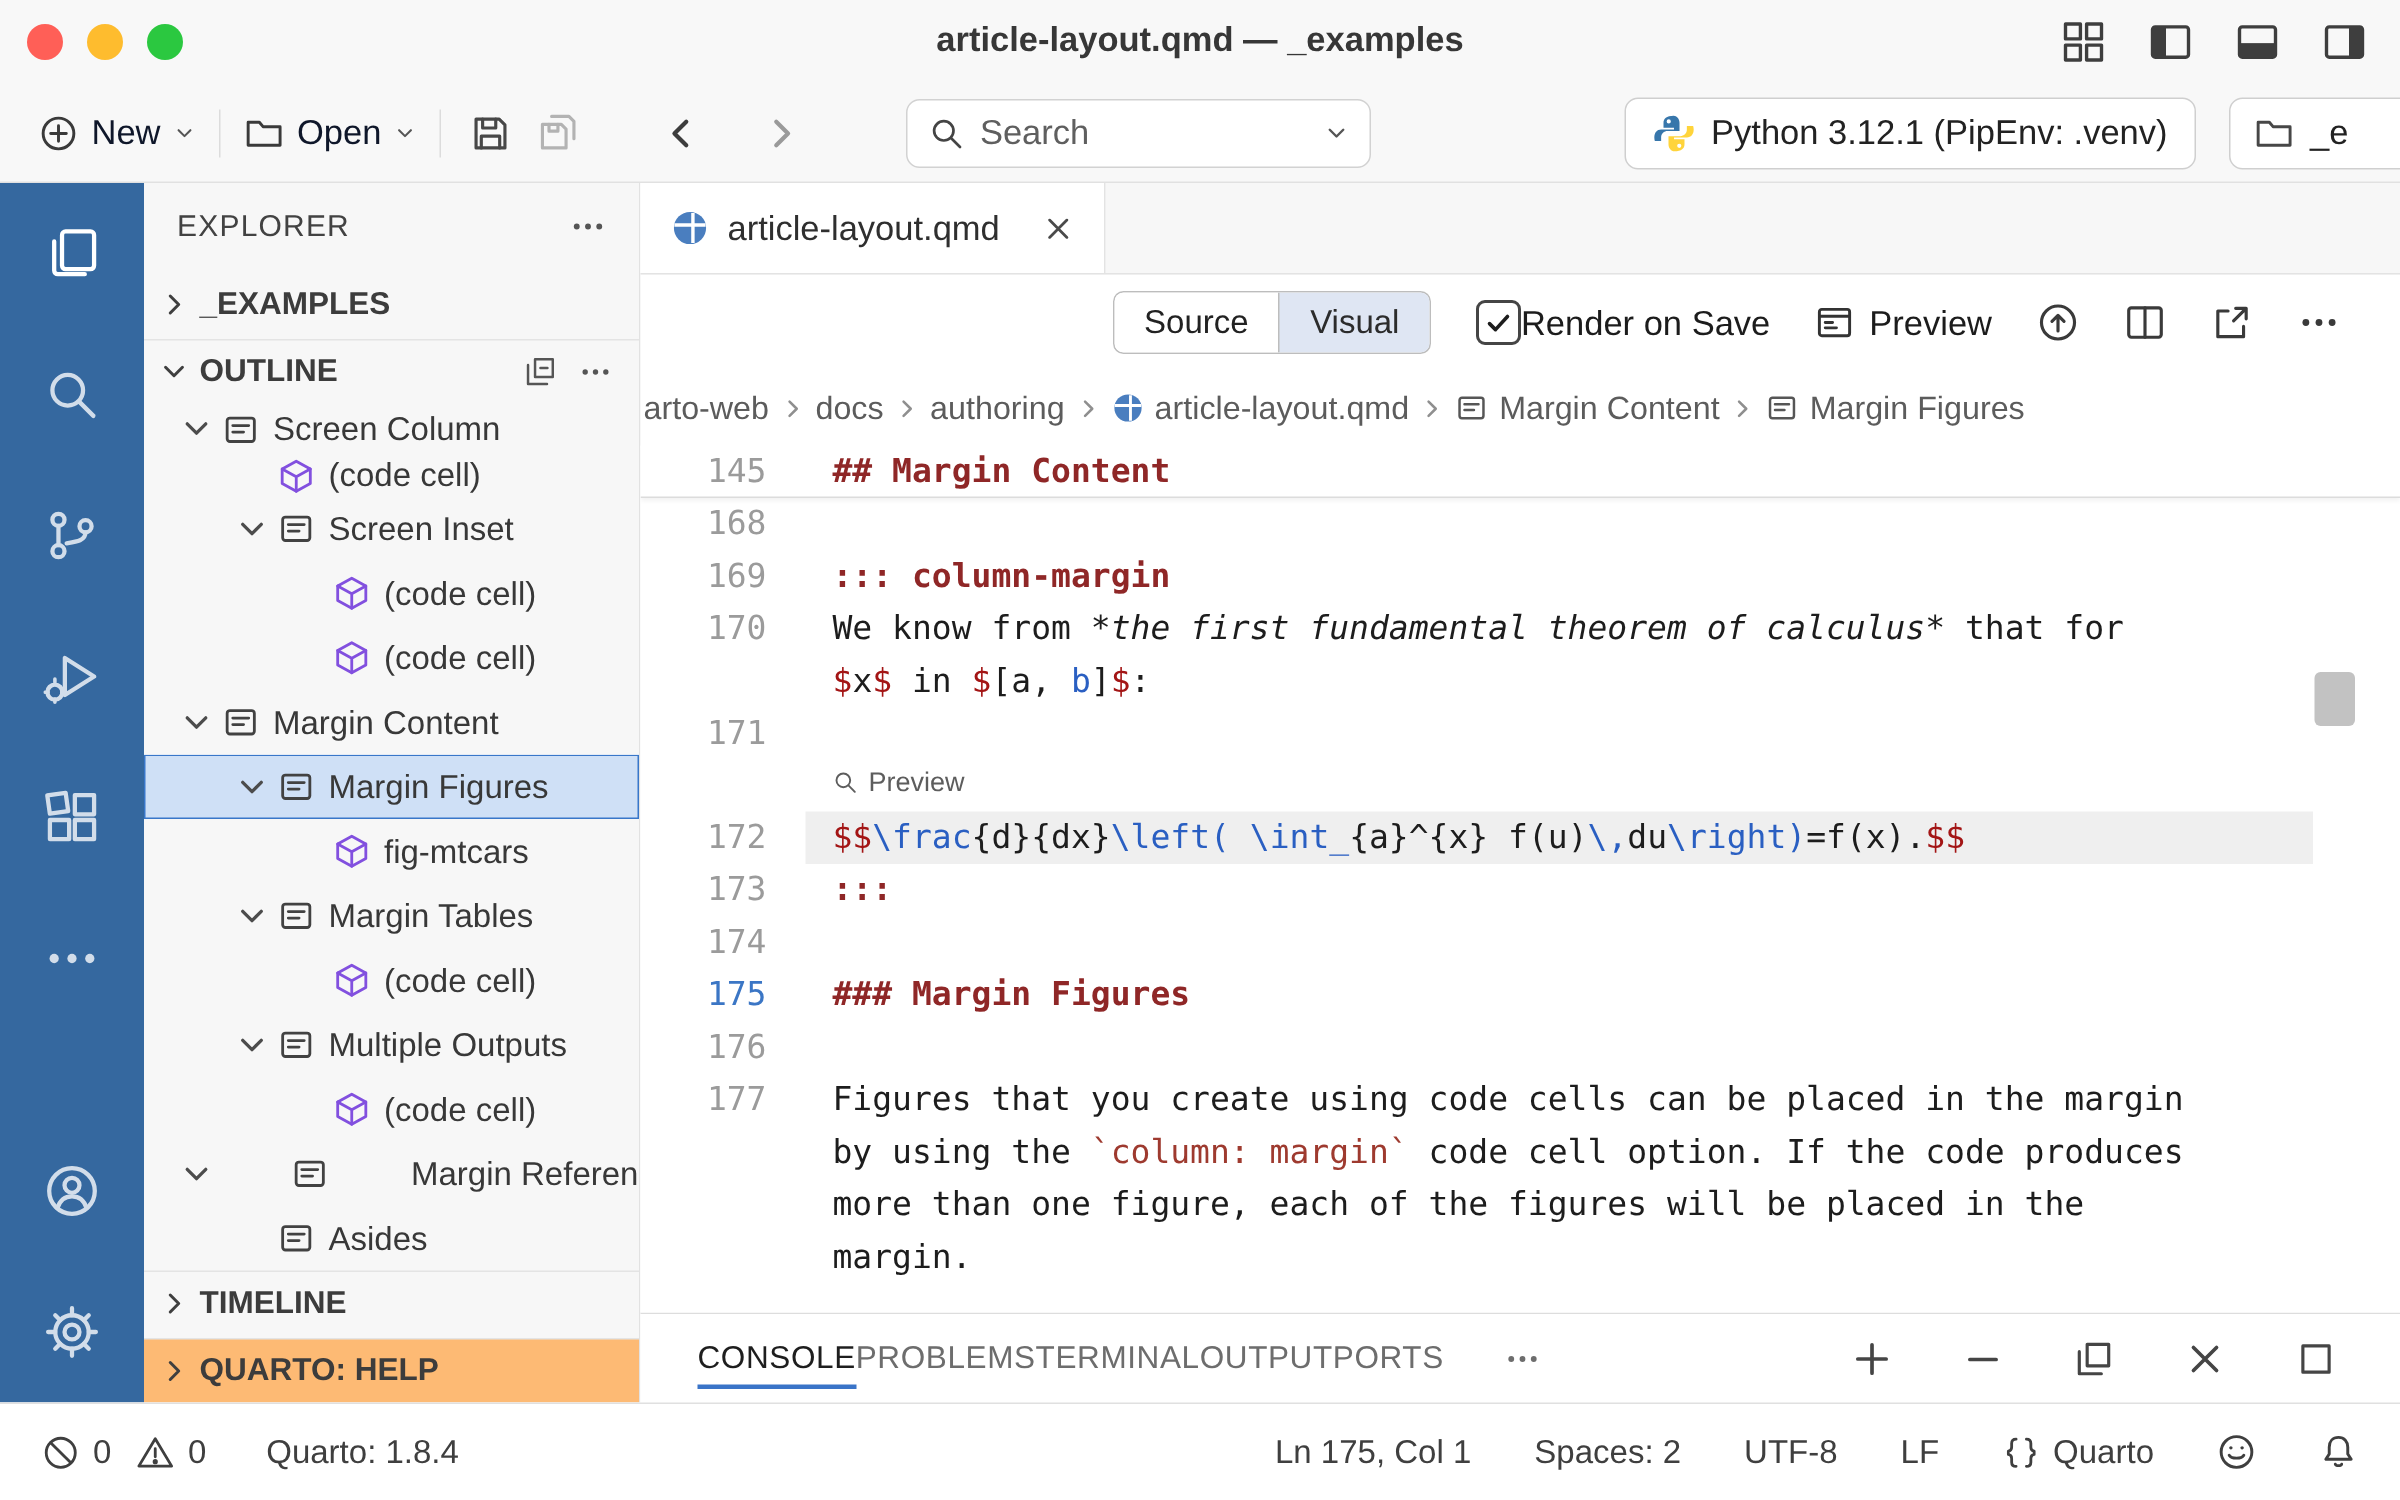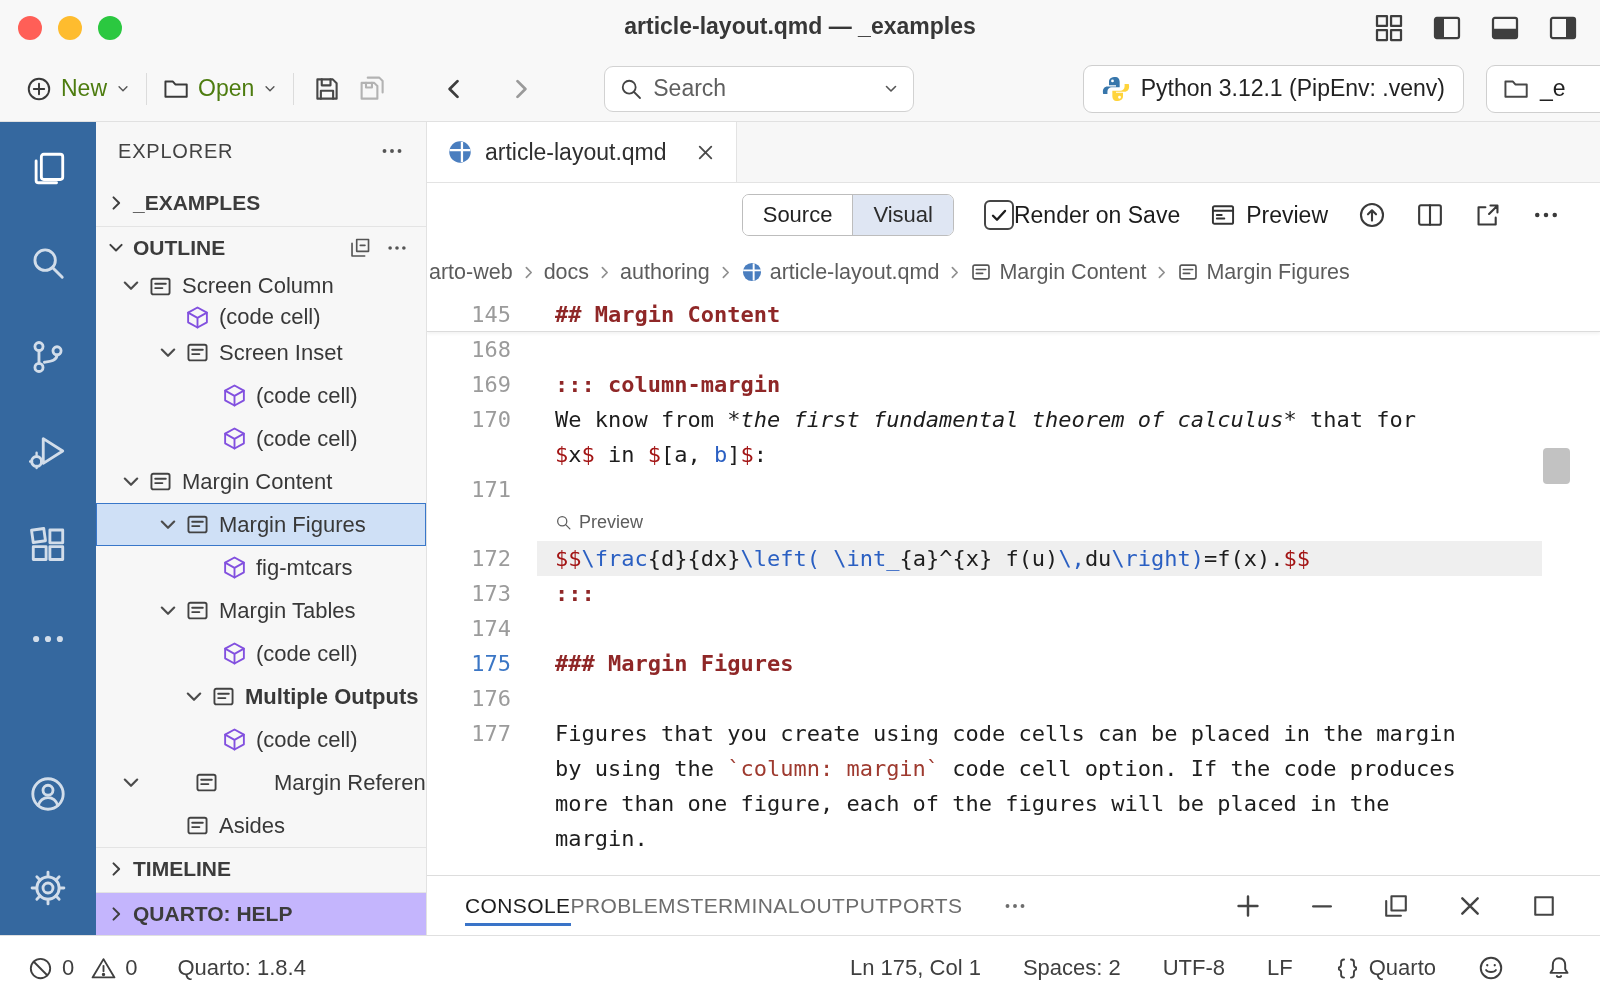--- a/index.html
+++ b/index.html
@@ -11,21 +11,21 @@
   
   .titlebar{position:absolute;top:0;left:0;right:0;height:56px;background:#f8f8f8;display:flex;align-items:center}
   .traffic{position:absolute;left:18px;top:16px;display:flex;gap:16px}
   .tl{width:24px;height:24px;border-radius:50%}
   .tl.red{background:var(--traffic-red,#ff5f57)}.tl.yellow{background:var(--traffic-yellow,#febc2e)}.tl.green{background:var(--traffic-green,#2bc840)}
   .wtitle{position:absolute;left:0;right:0;text-align:center;top:13px;font-size:23px;font-weight:600;color:#373737}
   .win-icons{position:absolute;right:22px;top:13px;display:flex;gap:28px;color:#3e3e3e}
   .win-icons .wi{width:30px;height:30px}
   
   .toolbar{position:absolute;top:56px;left:0;right:0;height:66px;background:#f8f8f8;border-bottom:1px solid #e1e1e1;display:flex;align-items:center;padding-left:20px}
-  .tbtn{display:flex;align-items:center;gap:9px;font-size:23px;color:#4d7c0f;padding:0 6px}
+  .tbtn{display:flex;align-items:center;gap:9px;font-size:23px;color:#0f172a;padding:0 6px}
   .tbtn .lead{color:#3a3a3a}
   .caret{color:#555}
   .tsep{width:1px;height:32px;background:#dcdcdc;margin:0 10px}
   .tico{width:28px;height:28px;color:#474747;margin:0 9px}
   .tico.dim{color:#b3b3b3}
   .navb{color:#3d3d3d;margin-left:44px}
   .navf{color:#9a9a9a;margin-left:30px}
   .searchbox{margin-left:60px;width:310px;height:46px;border:1px solid #d2d2d2;border-radius:9px;background:#fff;display:flex;align-items:center;padding:0 14px;gap:10px;font-size:23px}
   .searchbox .ph{color:#5f5f5f}
   .searchbox .mag{color:#444}
@@ -42,21 +42,21 @@
   .sidebar{position:absolute;left:96px;top:122px;bottom:65px;width:331px;background:#f7f7f7;border-right:1px solid #e2e2e2;font-size:22px}
   .side-header{height:58px;display:flex;align-items:center;padding:0 22px}
   .sh-title{font-size:20px;letter-spacing:.8px;color:#424242}
   .side-header .dimmer{margin-left:auto;color:#555}
   .srow{height:46px;display:flex;align-items:center;gap:7px;padding:0 10px;font-weight:bold;font-size:21px;color:#3c3c3c}
   .srow.bt{border-top:1px solid #e4e4e4;height:43px}
   .srow .chev{width:20px;height:20px;color:#3f3f3f;flex:none}
   .srow .spacer{flex:1}
   .srow .hicon{width:22px;height:22px;color:#555;margin-right:8px}
   .abs-timeline{position:absolute;left:0;right:0;bottom:45px;background:#f7f7f7;height:45px}
-  .abs-quarto{position:absolute;left:0;right:0;bottom:0;background:#c4b5fd;height:45px}
+  .abs-quarto{position:absolute;left:0;right:0;bottom:0;background:#fdba74;height:45px}
   .outline-tree{overflow:hidden}
   .tree-row{height:43px;display:flex;align-items:center;color:#383838}
   .tree-row.compact{height:34px}
   .tree-row.clipped{height:28px;overflow:hidden}
   .tree-row.selected{background:var(--selection-bg,#cfe0f6);box-shadow:inset 0 0 0 1px var(--selection-border,#3977c9)}
   .tchev{width:22px;height:22px;color:#4c4c4c;flex:none;margin-right:6px}
   .tspacer{width:28px;flex:none}
   .ticon{width:25px;height:25px;flex:none;margin-right:9px;color:#424242}
   .tlabel{white-space:nowrap}
   
@@ -463,21 +463,21 @@
       <div class="tree-row" style="padding-left: 98px;">
         <span class="tspacer"></span>
         <span class="ticon">
           <svg viewBox="0 0 16 16" fill="none" stroke="#8250df" stroke-width="1.2" stroke-linecap="round" stroke-linejoin="round">
             <path d="M8 1.6 14 4.9v6.2L8 14.4 2 11.1V4.9z"></path>
             <path d="M2 4.9l6 3.3 6-3.3M8 8.2v6.2"></path>
           </svg>
         </span>
         <span class="tlabel">(code cell)</span>
       </div>
-      <div class="tree-row" style="padding-left: 87px; font-weight: bold;">
+      <div class="tree-row" style="padding-left: 61px;">
         <span class="tchev">
           <svg viewBox="0 0 16 16" fill="none" stroke="currentColor" stroke-width="1.2" stroke-linecap="round" stroke-linejoin="round">
             <path d="M3.5 5.5 8 10l4.5-4.5" stroke-width="1.6"></path>
           </svg>
         </span>
         <span class="ticon">
           <svg viewBox="0 0 16 16" fill="none" stroke="currentColor" stroke-width="1.2" stroke-linecap="round" stroke-linejoin="round">
             <rect x="2.2" y="3" width="11.6" height="10" rx="1.2"></rect>
             <path d="M4.6 6.2h6.8M4.6 9h4.6"></path>
           </svg>

